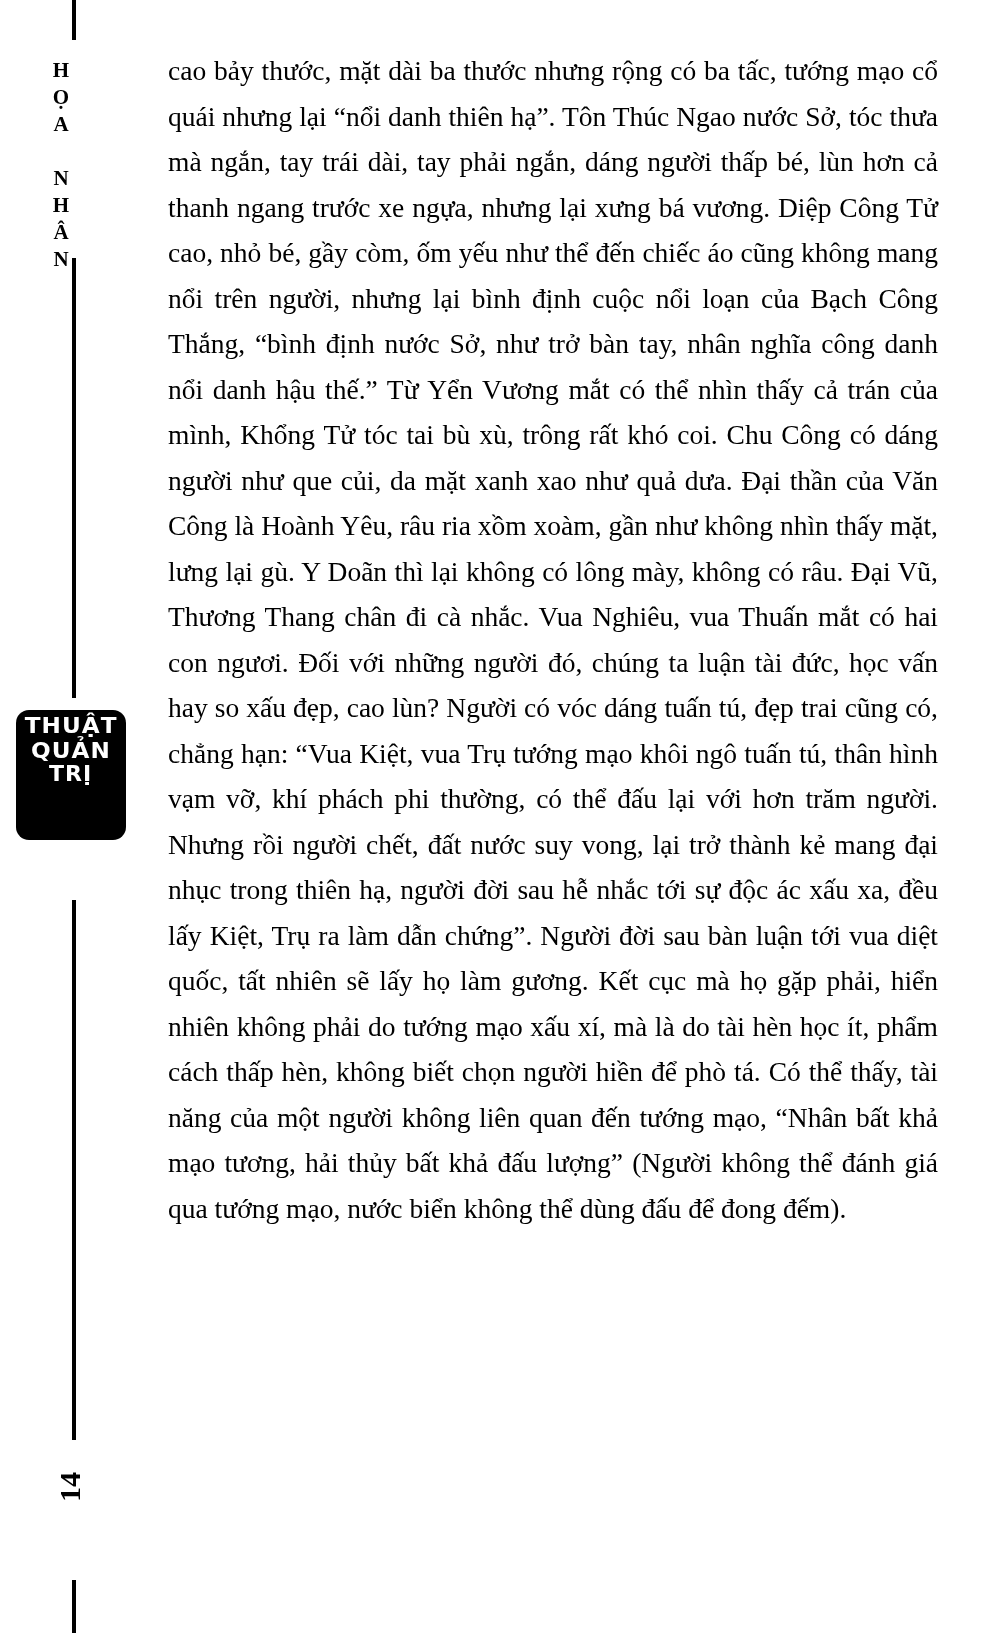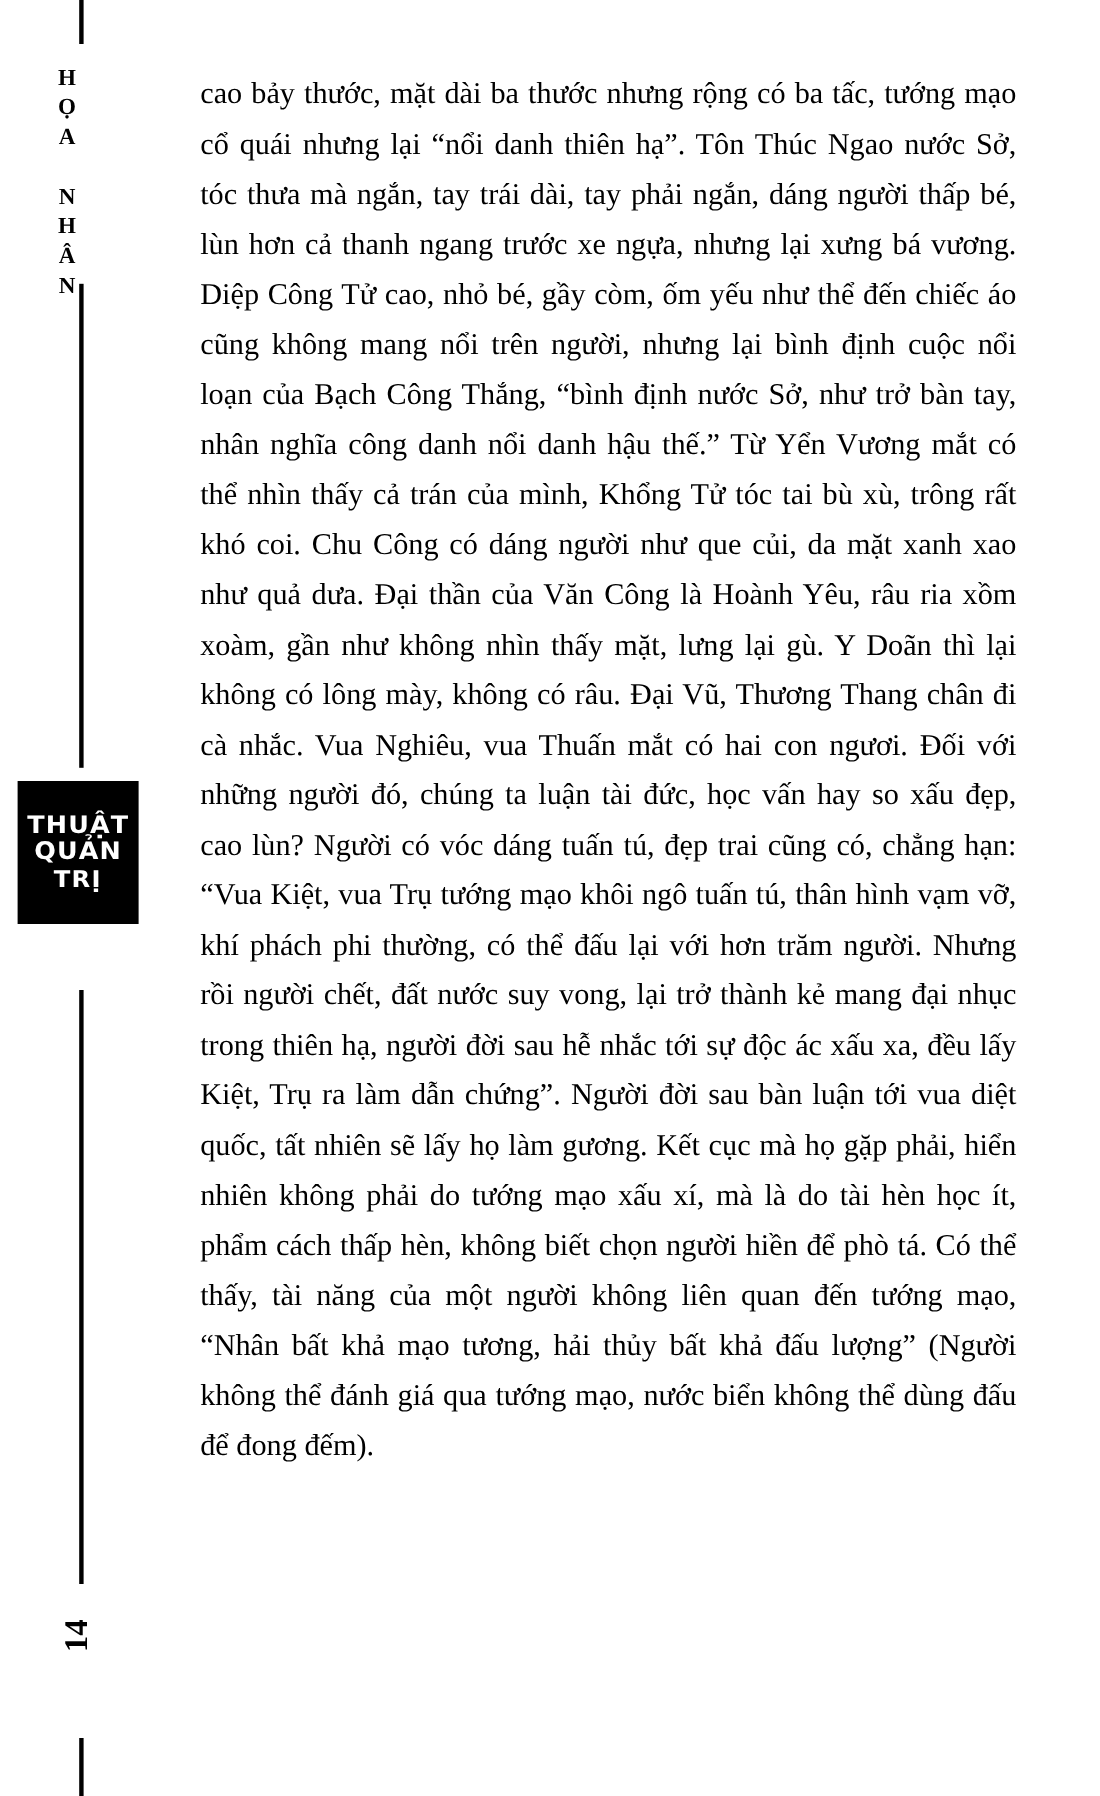--- a/index.html
+++ b/index.html
@@ -61,25 +61,24 @@
   }
 
   
   .logo {
     position: absolute;
     left: 16px;
     top: 710px;
     width: 110px;
     height: 130px;
     background: #000;
-    border-radius: 0;
+    border-radius: 13px;
     display: flex;
     flex-direction: column;
     align-items: center;
-    justify-content: center;
     padding: 4px 0;
     box-sizing: border-box;
   }
   .logo-line {
     color: #ffffff;
     font-family: "DejaVu Sans", sans-serif;
     font-weight: 700;
     font-size: 22px;
     letter-spacing: 1px;
     line-height: 1.12;
@@ -108,21 +107,21 @@
     left: 168px;
     top: 48px;
     width: 770px;
   }
   .para {
     font-family: "Liberation Serif", serif;
     font-size: 27.5px;
     line-height: 45.5px;
     text-align: justify;
     text-justify: inter-word;
-    margin: 14px;
+    margin: 0;
     hyphens: none;
   }
 </style>
 </head>
 <body>
 
 <div class="page">
 
   <div class="left-rail">
 

